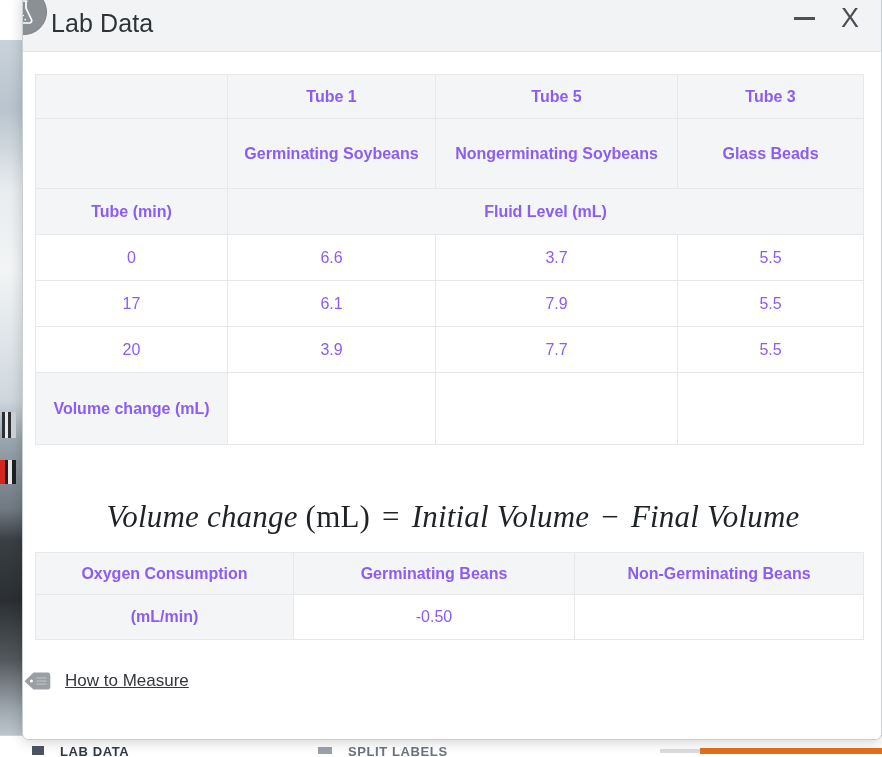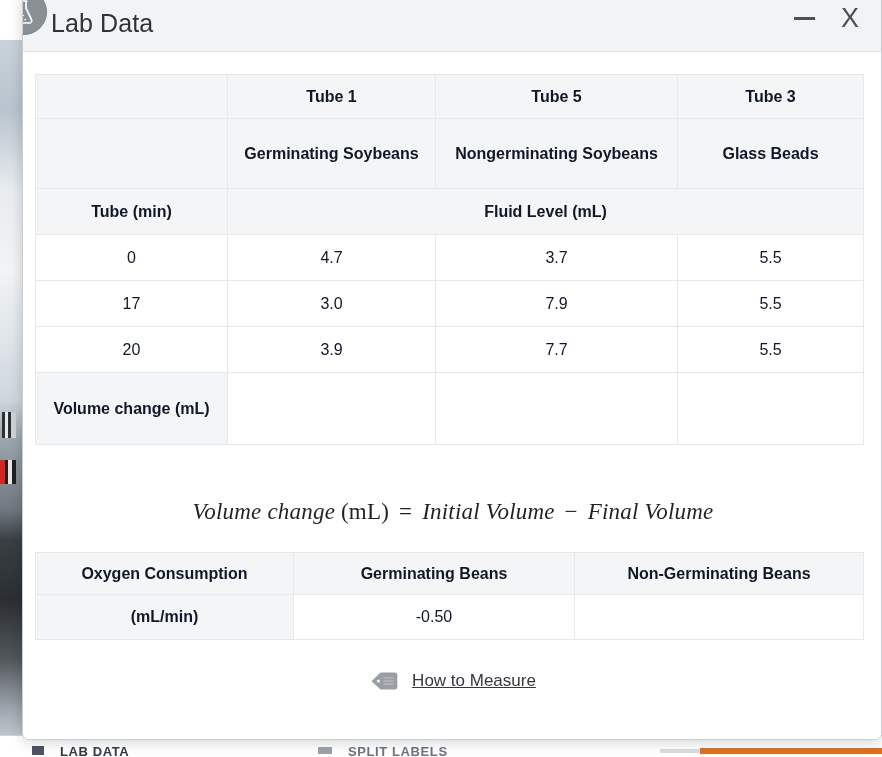--- a/index.html
+++ b/index.html
@@ -145,21 +145,21 @@
   }
 
   
   table.lab {
     border-collapse: collapse;
     table-layout: fixed;
   }
   table.lab td, table.lab th {
     border: 1px solid #e6e8ea;
     font-size: 16px;
-    color: #0f172a;
+    color: #8b5cf6;
     text-align: center;
     vertical-align: middle;
     padding: 6px 8px;
   }
   table.lab .hd {
     background: #f4f5f6;
     font-weight: bold;
   }
   table.lab .val {
     background: #ffffff;
@@ -185,21 +185,21 @@
   #table1 tr.r-data  td { height: 46px; }
   #table1 tr.r-vol   td { height: 72px; line-height: 1.35; }
 
   
   #equation {
     position: absolute;
     left: 0; top: 447px;
     width: 860px;
     text-align: center;
     font-family: "Liberation Serif", "DejaVu Serif", serif;
-    font-size: 23px;
+    font-size: 31px;
     font-style: italic;
     color: #1f2327;
     letter-spacing: 0.2px;
   }
   #equation .rm { font-style: normal; }
   #equation .op { font-style: normal; padding: 0 4px; }
 
   
   #table2-wrap {
     position: absolute;
@@ -213,21 +213,20 @@
   #table2 tr.r-hd  td { height: 42px; }
   #table2 tr.r-val td { height: 45px; }
 
   
   #how-to-measure {
     position: absolute;
     left: 0; top: 618px;
     width: 860px;
     display: flex;
     align-items: center;
-    justify-content: center;
     gap: 13px;
     cursor: pointer;
   }
   #how-to-measure .link-text {
     font-size: 17px;
     color: #34383d;
     text-decoration: underline;
   }
   #tag-icon svg { display: block; }
 </style>
@@ -297,27 +296,27 @@
             <td class="hd">Nongerminating Soybeans</td>
             <td class="hd">Glass Beads</td>
           </tr>
           <tr class="r-fluid">
             <td class="hd">Tube (min)</td>
             <td class="hd" colspan="3">Fluid Level (mL)</td>
           </tr>
 
           <tr class="r-data">
             <td class="val">0</td>
-            <td class="val">4.7</td>
+            <td class="val">6.6</td>
             <td class="val">3.7</td>
             <td class="val">5.5</td>
           </tr>
           <tr class="r-data">
             <td class="val">17</td>
-            <td class="val">3.0</td>
+            <td class="val">6.1</td>
             <td class="val">7.9</td>
             <td class="val">5.5</td>
           </tr>
           <tr class="r-data">
             <td class="val">20</td>
             <td class="val">3.9</td>
             <td class="val">7.7</td>
             <td class="val">5.5</td>
           </tr>
 

